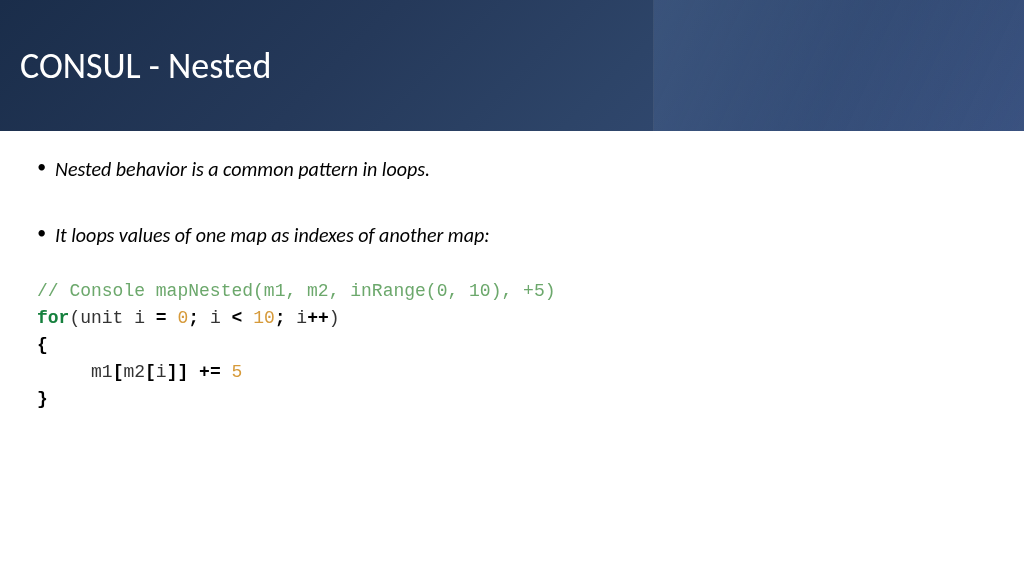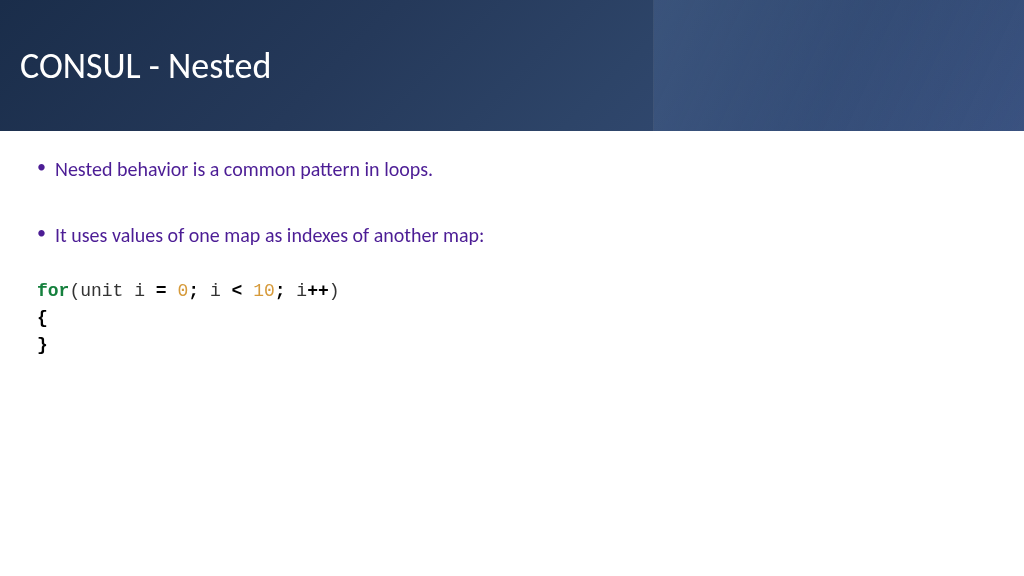--- a/index.html
+++ b/index.html
@@ -40,26 +40,27 @@
       position: relative;
       z-index: 1;
     }
     .content {
       padding: 25px 37px;
     }
     .bullet-list {
       list-style: none;
     }
     .bullet-item {
-      color: #4c1d95;
+      color: #000000;
       font-size: 20px;
       line-height: 1.3;
       margin-bottom: 40px;
       position: relative;
       padding-left: 18px;
+      font-style: italic;
     }
     .bullet-item::before {
       content: '•';
       position: absolute;
       left: 0;
       top: 0;
       font-size: 18px;
     }
     .code-block {
       font-family: 'Courier New', Consolas, monospace;
@@ -83,21 +84,23 @@
 </head>
 <body>
 
 <div class="header">
   <div class="title">CONSUL - Nested</div>
 </div>
 
 <div class="content">
   <ul class="bullet-list">
     <li class="bullet-item">Nested behavior is a common pattern in loops.</li>
-    <li class="bullet-item">It uses values of one map as indexes of another map:</li>
+    <li class="bullet-item">It loops values of one map as indexes of another map:</li>
   </ul>
 
   <div class="code-block">
+    <div class="code-line"><span class="comment">// Console mapNested(m1, m2, inRange(0, 10), +5)</span></div>
     <div class="code-line"><span class="keyword">for</span><span class="paren">(</span><span class="text-code">unit i </span><span class="operator">=</span><span> </span><span class="number">0</span><span class="punct-bold">;</span><span class="text-code"> i </span><span class="operator">&lt;</span><span> </span><span class="number">10</span><span class="punct-bold">;</span><span class="text-code"> i</span><span class="operator">++</span><span class="paren">)</span></div>
     <div class="code-line"><span class="punct-bold">{</span></div>
+    <div class="code-line"><span>     </span><span class="text-code">m1</span><span class="bracket">[</span><span class="text-code">m2</span><span class="bracket">[</span><span class="text-code">i</span><span class="bracket">]</span><span class="bracket">]</span><span> </span><span class="operator">+=</span><span> </span><span class="number">5</span></div>
     <div class="code-line"><span class="punct-bold">}</span></div>
   </div>
 </div>
 
 </body></html>

